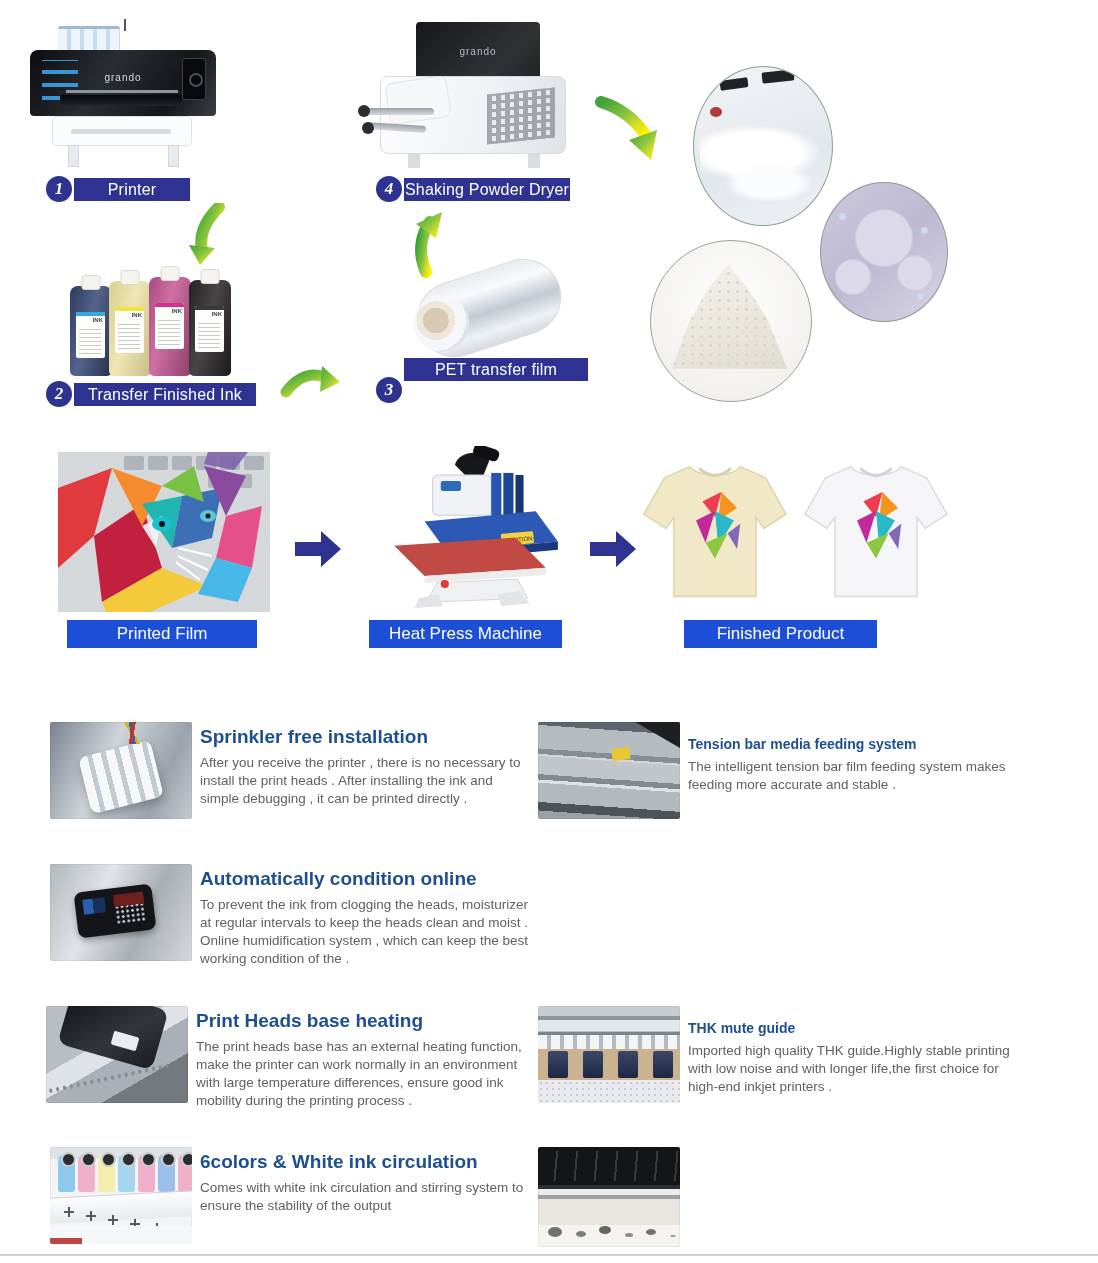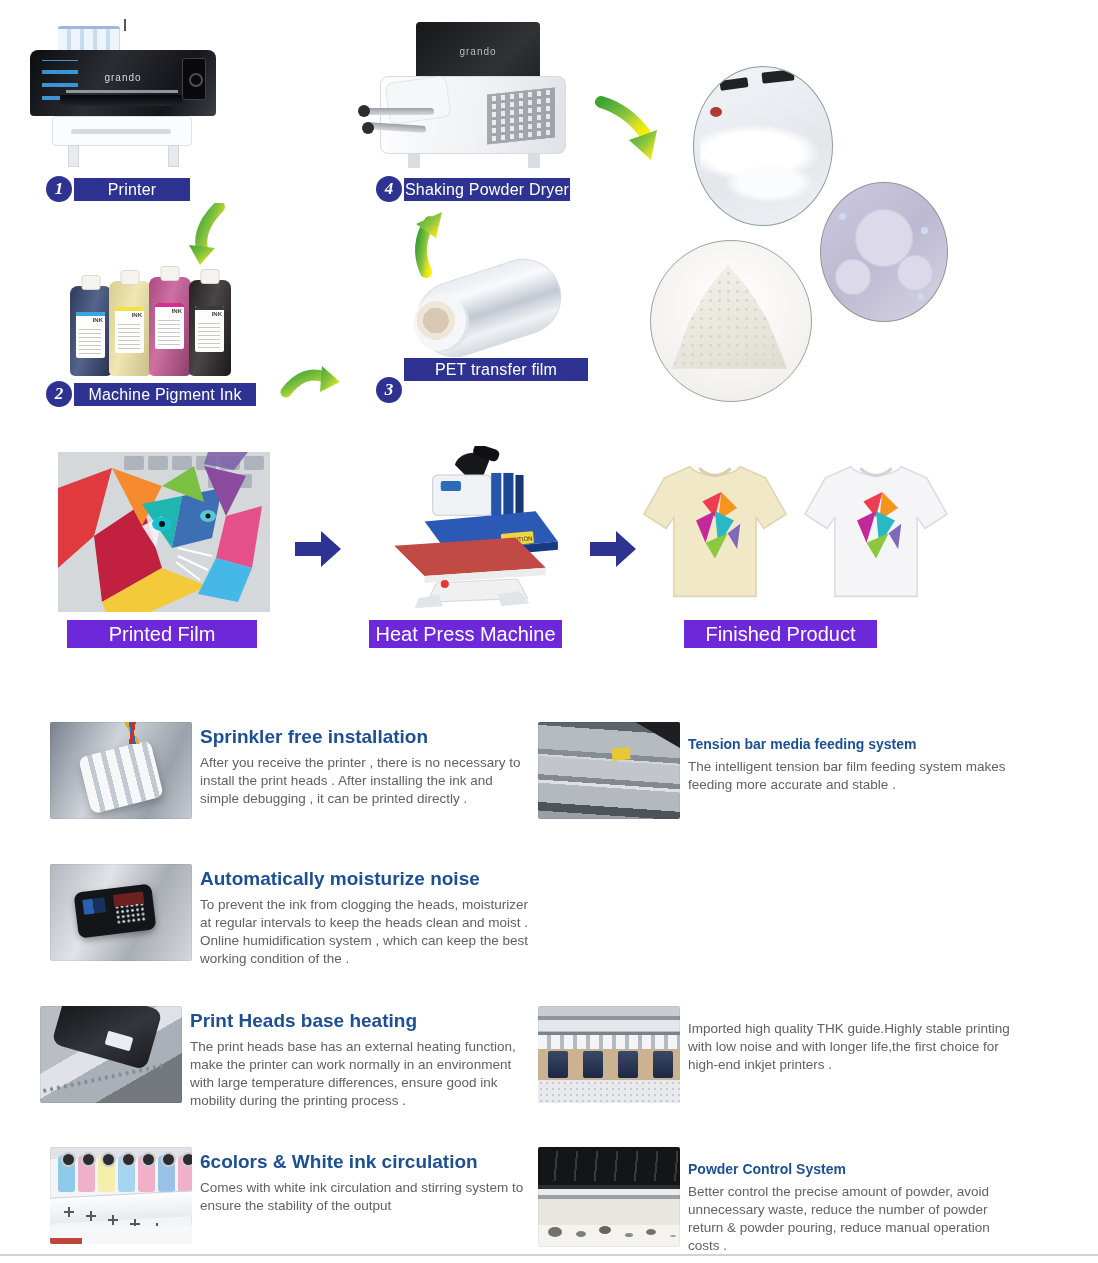--- a/index.html
+++ b/index.html
@@ -5,21 +5,21 @@
   *{margin:0;padding:0;box-sizing:border-box}
   body{font-family:"Liberation Sans",sans-serif;background:#fff}
   .page{position:relative;width:1098px;height:1263px;background:#fff;overflow:hidden}
   .abs{position:absolute}
 
   
   .badge{position:absolute;width:26px;height:26px;border-radius:50%;background:#2e3392;color:#fff;
     font:italic 700 17px "Liberation Serif",serif;display:flex;align-items:center;justify-content:center}
   .step-box{position:absolute;height:23px;background:#2e3392;color:#fff;font-size:16px;
     display:flex;align-items:center;justify-content:center;letter-spacing:.2px}
-  .stage-box{position:absolute;height:28px;background:#6d28d9;color:#fff;font-size:20px;
+  .stage-box{position:absolute;height:28px;background:#1d4ed8;color:#fff;font-size:17px;
     display:flex;align-items:center;justify-content:center}
 
   
   .photo-printer{left:28px;top:26px;width:190px;height:145px}
   .pp-tanks{position:absolute;left:30px;top:0;width:62px;height:26px;border-radius:3px;
     background:repeating-linear-gradient(90deg,#eef4fb 0 9px,#c8dcf0 9px 13px);border-top:3px solid #9db8d8}
   .pp-tanks::after{content:"";position:absolute;right:-6px;top:-10px;width:2px;height:12px;background:#555}
   .pp-body{position:absolute;left:2px;top:24px;width:186px;height:66px;border-radius:8px 8px 4px 4px;
     background:linear-gradient(120deg,#0c0d10,#2a2d33 40%,#15161a 75%,#3a3e46)}
   .pp-lights{position:absolute;left:12px;top:10px;width:36px;height:40px;opacity:.85;
@@ -246,21 +246,21 @@
     <div class="pd-foot" style="left:160px"></div>
   </div>
 
   <div class="badge" style="left:46px;top:176px">1</div>
   <div class="step-box" style="left:74px;top:178px;width:116px">Printer</div>
 
   <div class="badge" style="left:376px;top:176px">4</div>
   <div class="step-box" style="left:404px;top:178px;width:166px">Shaking Powder Dryer</div>
 
   <div class="badge" style="left:46px;top:381px">2</div>
-  <div class="step-box" style="left:74px;top:383px;width:182px">Machine Pigment Ink</div>
+  <div class="step-box" style="left:74px;top:383px;width:182px">Transfer Finished Ink</div>
 
   <div class="badge" style="left:376px;top:377px">3</div>
   <div class="step-box" style="left:404px;top:358px;width:184px">PET transfer film</div>
 
   <svg class="garr" style="left:175px;top:203px" width="55" height="62">
     <path d="M44,4 C30,18 24,32 27,46" stroke="url(#gg)" stroke-width="12" fill="none" stroke-linecap="round"></path>
     <polygon points="14,42 40,45 25,62" fill="url(#gg)"></polygon>
   </svg>
   <svg class="garr" style="left:280px;top:362px" width="60" height="40">
     <path d="M6,30 C18,14 32,10 44,15" stroke="url(#gg)" stroke-width="11" fill="none" stroke-linecap="round"></path>
@@ -429,47 +429,48 @@
       <div class="ftitle">Tension bar media feeding system</div>
       <div class="fbody">The intelligent tension bar film feeding system makes feeding more accurate and stable .</div>
     </div>
   </div>
 
   <div class="feat" style="left:50px;top:864px">
     <div class="fimg fi3">
         <div class="panel"></div>
       </div>
     <div class="ftxt">
-      <div class="ftitle">Automatically moisturize noise</div>
+      <div class="ftitle">Automatically condition online</div>
       <div class="fbody">To prevent the ink from clogging the heads, moisturizer at regular intervals to keep the heads clean and moist . Online humidification system , which can keep the best working condition of the .</div>
     </div>
   </div>
 
 
-  <div class="feat" style="left:40px;top:1006px">
+  <div class="feat" style="left:46px;top:1006px">
     <div class="fimg fi5">
         <div class="edge"></div>
       </div>
     <div class="ftxt">
       <div class="ftitle">Print Heads base heating</div>
       <div class="fbody">The print heads base has an external heating function, make the printer can work normally in an environment with large temperature differences, ensure good ink mobility during the printing process .</div>
     </div>
   </div>
 
   <div class="feat right" style="left:538px;top:1006px">
     <div class="fimg fi6">
       <div class="rail"></div>
       <div class="belt"></div>
       <div class="h" style="left:10px"></div>
       <div class="h" style="left:45px"></div>
       <div class="h" style="left:80px"></div>
       <div class="h" style="left:115px"></div>
       <div class="deck"></div>
     </div>
     <div class="ftxt">
+      <div class="ftitle">THK mute guide</div>
       <div class="fbody">Imported high quality THK guide.Highly stable printing with low noise and with longer life,the first choice for high-end inkjet printers .</div>
     </div>
   </div>
 
   <div class="feat" style="left:50px;top:1147px">
     <div class="fimg fi7">
       <div class="b" style="left:8px;background:#8ec9ec"></div>
       <div class="b" style="left:28px;background:#f0b0ca"></div>
       <div class="b" style="left:48px;background:#f5edaa"></div>
       <div class="b" style="left:68px;background:#a6d5f0"></div>
@@ -485,20 +486,16 @@
       <div class="basebar"></div>
     </div>
     <div class="ftxt">
       <div class="ftitle">6colors &amp; White ink circulation</div>
       <div class="fbody">Comes with white ink circulation and stirring system to ensure the stability of the output</div>
     </div>
   </div>
 
   <div class="feat right" style="left:538px;top:1147px">
     <div class="fimg fi8"></div>
-    <div class="ftxt">
-      <div class="ftitle">Powder Control System</div>
-      <div class="fbody">Better control the precise amount of powder, avoid unnecessary waste, reduce the number of powder return &amp; powder pouring, reduce manual operation costs .</div>
-    </div>
   </div>
 
   <div class="bottom-line"></div>
 </div>
 
 </body></html>

